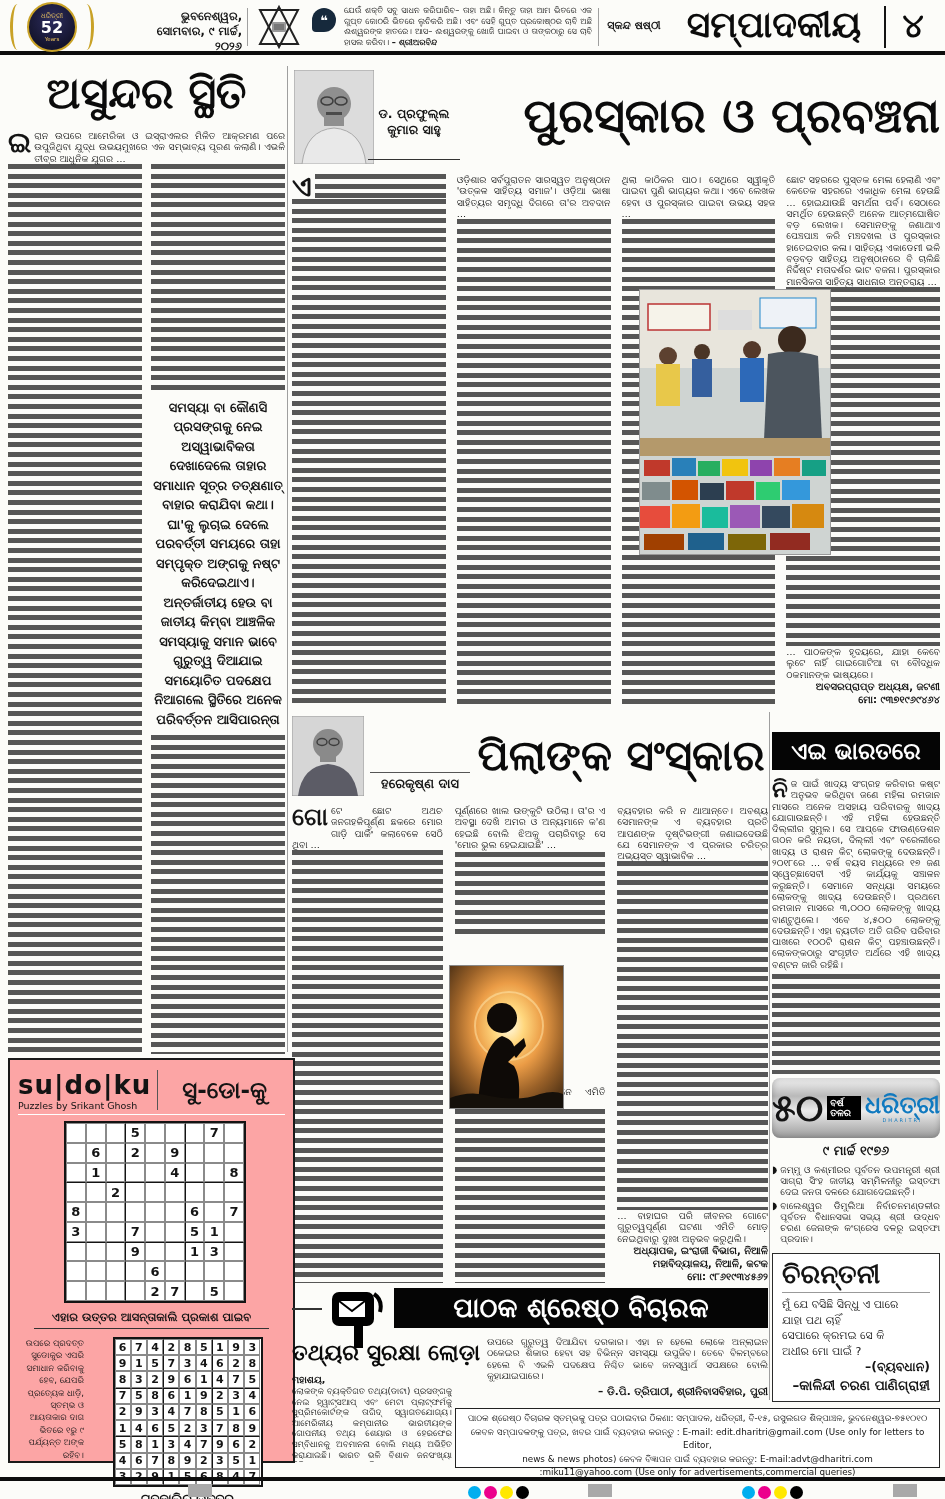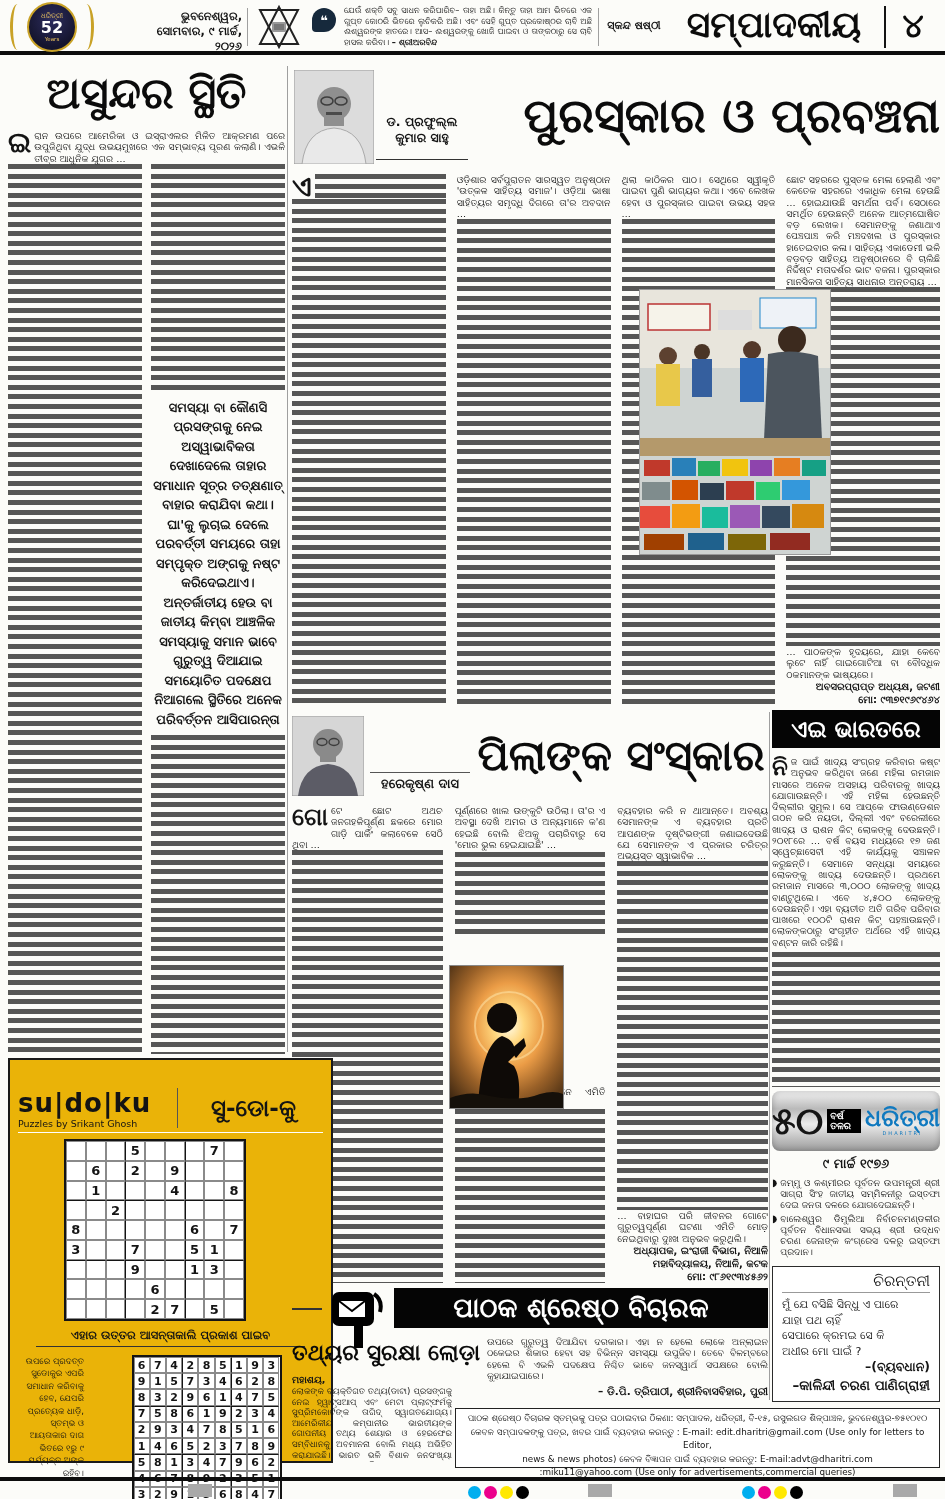--- a/index.html
+++ b/index.html
@@ -107,21 +107,21 @@
         <svg class="abs" style="left:2px;top:8px" width="80" height="94" viewBox="0 0 80 94">
           <rect width="80" height="94" fill="#dcdcdc"></rect>
           <rect width="80" height="94" fill="none" stroke="#999" stroke-width="1"></rect>
           <circle cx="40" cy="34" r="17" fill="#8f8f8f"></circle>
           <rect x="30" y="46" width="20" height="10" fill="#8f8f8f"></rect>
           <path d="M8,94 Q12,60 40,58 Q68,60 72,94 Z" fill="#e9e9e9" stroke="#aaa"></path>
           <ellipse cx="33" cy="31" rx="6" ry="4" fill="none" stroke="#3c3c3c" stroke-width="1.5"></ellipse>
           <ellipse cx="47" cy="31" rx="6" ry="4" fill="none" stroke="#3c3c3c" stroke-width="1.5"></ellipse>
           <rect x="32" y="42" width="16" height="3" fill="#4a4a4a"></rect>
         </svg>
-        <div class="abs" style="left:84px;bottom:10px;width:92px;font-size:12.5px;font-weight:800;text-align:center;border-bottom:1.5px solid #333;padding-bottom:13px">ଡ. ପ୍ରଫୁଲ୍ଲ କୁମାର ସାହୁ</div>
+        <div class="abs" style="left:76px;bottom:10px;width:92px;font-size:12.5px;font-weight:800;text-align:center;border-bottom:1.5px solid #333;padding-bottom:21px">ଡ. ପ୍ରଫୁଲ୍ଲ କୁମାର ସାହୁ</div>
       </div>
       <div class="hl" style="flex:1;font-size:47px;text-align:right;align-self:center">ପୁରସ୍କାର ଓ ପ୍ରବଞ୍ଚନା</div>
     </div>
     <div class="cols" style="gap:11px;height:532px;margin-top:4px">
       <div class="col">
         <div style="display:flex">
           <span class="dc">ଏ</span>
           <div class="greek" style="flex:1;height:25px"></div>
         </div>
         <div class="greek fill"></div>
@@ -241,21 +241,21 @@
       <rect width="113" height="142" fill="url(#sun)"></rect>
       <circle cx="59" cy="60" r="34" fill="none" stroke="#ffe9b0" stroke-width="2" opacity="0.5"></circle>
       <circle cx="52" cy="52" r="15" fill="#0e0a07"></circle>
       <path d="M28,142 C30,100 38,76 52,70 C64,74 66,82 64,90 L58,96 L64,100 C70,110 70,124 68,142 Z" fill="#0e0a07"></path>
       <path d="M60,84 L74,72 L76,80 L66,92 Z" fill="#0e0a07"></path>
       <path d="M0,132 Q20,124 40,130 Q70,136 90,128 Q104,124 113,128 L113,142 L0,142 Z" fill="#15100a"></path>
     </svg>
   </div>
 
   <div class="abs" style="left:772px;top:710px;width:168px;height:692px;display:flex;flex-direction:column">
-    <div class="blackbox" style="margin-top:0;height:38px;line-height:38px;font-size:23px">ଏଇ ଭାରତରେ</div>
+    <div class="blackbox" style="margin-top:22px;height:38px;line-height:38px;font-size:23px">ଏଇ ଭାରତରେ</div>
     <div class="jtxt" style="margin-top:8px">
       <span class="dc" style="font-size:23px;line-height:22px">ନି</span>
       <span>ଜ ପାଇଁ ଖାଦ୍ୟ ସଂଗ୍ରହ କରିବାର କଷ୍ଟ ଅନୁଭବ କରିଥିବା ଜଣେ ମହିଳା ରମଜାନ ମାସରେ ଅନେକ ଅସହାୟ ପରିବାରକୁ ଖାଦ୍ୟ ଯୋଗାଉଛନ୍ତି। ଏହି ମହିଳା ହେଉଛନ୍ତି ଦିଲ୍ଲୀର ସୁମୁଲ। ସେ ଆପ୍‌କେ ଫାଉଣ୍ଡେଶନ ଗଠନ କରି ନୟଡା, ଦିଲ୍ଲୀ ଏବଂ ବରେଲୀରେ ଖାଦ୍ୟ ଓ ରାଶନ କିଟ୍ ଲୋକଙ୍କୁ ଦେଉଛନ୍ତି। ୨୦୧୮ରେ … ବର୍ଷ ବୟସ ମଧ୍ୟରେ ୧୭ ଜଣ ସ୍ୱେଚ୍ଛାସେବୀ ଏହି କାର୍ଯ୍ୟକୁ ସଞ୍ଚାଳନ କରୁଛନ୍ତି। ସେମାନେ ସନ୍ଧ୍ୟା ସମୟରେ ଲୋକଙ୍କୁ ଖାଦ୍ୟ ଦେଉଛନ୍ତି। ପ୍ରଥମେ ରମଜାନ ମାସରେ ୩,୦୦୦ ଲୋକଙ୍କୁ ଖାଦ୍ୟ ବାଣ୍ଟୁଥିଲେ। ଏବେ ୪,୫୦୦ ଲୋକଙ୍କୁ ଦେଉଛନ୍ତି। ଏହା ବ୍ୟତୀତ ଅତି ଗରିବ ପରିବାର ପାଖରେ ୧୦୦ଟି ରାଶନ କିଟ୍ ପହଞ୍ଚାଉଛନ୍ତି। ଲୋକଙ୍କଠାରୁ ସଂଗୃହୀତ ଅର୍ଥରେ ଏହି ଖାଦ୍ୟ ବଣ୍ଟନ ଜାରି ରହିଛି।</span>
     </div>
     <div class="greek fill" style="margin:4px 0"></div>
     <div class="ribbon" style="height:60px">
       <span style="font-size:38px;font-weight:900;line-height:38px">୫୦</span>
       <span class="chip">ବର୍ଷ ତଳର</span>
       <span style="display:flex;flex-direction:column;align-items:center">
         <span style="font-size:24px;font-weight:800;color:#1079bf;line-height:24px">ଧରିତ୍ରୀ</span>
@@ -265,31 +265,31 @@
     <div style="text-align:center;font-size:13px;font-weight:800;margin:5px 0 3px">୯ ମାର୍ଚ୍ଚ ୧୯୭୬</div>
     <div style="display:flex;gap:3px;margin-top:2px">
       <span style="font-size:10px;line-height:11px">◗</span>
       <span class="jtxt" style="flex:1;font-size:9.2px;line-height:11px">ଜମ୍ମୁ ଓ କଶ୍ମୀରର ପୂର୍ବତନ ଉପମନ୍ତ୍ରୀ ଶ୍ରୀ ସାଗ୍ରା ସିଂହ ଜାତୀୟ ସମ୍ମିଳନୀରୁ ଇସ୍ତଫା ଦେଇ ଜନତା ଦଳରେ ଯୋଗଦେଇଛନ୍ତି।</span>
     </div>
     <div style="display:flex;gap:3px;margin-top:3px">
       <span style="font-size:10px;line-height:11px">◗</span>
       <span class="jtxt" style="flex:1;font-size:9.2px;line-height:11px">ବାଲେଶ୍ୱର ଡିମୁଲିଆ ନିର୍ବାଚନମଣ୍ଡଳୀର ପୂର୍ବତନ ବିଧାନସଭା ସଭ୍ୟ ଶ୍ରୀ ଉଦ୍ଧବ ଚରଣ ଜେନାଙ୍କ କଂଗ୍ରେସ ଦଳରୁ ଇସ୍ତଫା ପ୍ରଦାନ।</span>
     </div>
     <div style="margin-top:9px;border:1.5px solid #2b2b2b;padding:5px 9px 7px;background:#fff">
-      <div style="font-size:15px;font-weight:400;text-align:right;border-bottom:1px solid #999;padding-bottom:2px">ଚିରନ୍ତନୀ</div>
+      <div style="font-size:26px;font-weight:700;text-align:left;border-bottom:1px solid #999;padding-bottom:2px">ଚିରନ୍ତନୀ</div>
       <div style="font-size:11px;line-height:15.5px;margin-top:4px">ମୁଁ ଯେ ବସିଛି ସିନ୍ଧୁ ଏ ପାରେ</div>
       <div style="font-size:11px;line-height:15.5px">ଯାହା ପଥ ଚାହିଁ</div>
       <div style="font-size:11px;line-height:15.5px">ସେପାରେ କ୍ରମଇ ସେ କି</div>
       <div style="font-size:11px;line-height:15.5px">ଅଧୀର ମୋ ପାଇଁ ?</div>
       <div style="font-size:12.5px;font-weight:700;text-align:right">–(ବ୍ୟବଧାନ)</div>
       <div style="font-size:13.5px;font-weight:800;text-align:right;margin-top:2px">–କାଳିନ୍ଦୀ ଚରଣ ପାଣିଗ୍ରାହୀ</div>
     </div>
   </div>
 
-  <div class="abs" style="left:8px;top:1058px;width:325px;height:405px;border:2px solid #1a1a1a;background:#eab308;box-sizing:border-box;padding:24px 8px">
+  <div class="abs" style="left:8px;top:1058px;width:287px;height:405px;border:2px solid #1a1a1a;background:#fca5a5;box-sizing:border-box;padding:6px 8px">
     <div style="display:flex;align-items:center;height:48px;border-bottom:1px solid #fff">
       <div style="flex:1.1">
         <div style="font-size:26px;font-weight:800;letter-spacing:1px">su|do|ku</div>
         <div style="font-size:9.5px">Puzzles by Srikant Ghosh</div>
       </div>
       <div style="width:1px;height:40px;background:#555;margin:0 6px"></div>
       <div style="flex:1;font-size:23px;font-weight:800;text-align:center">ସୁ-ଡୋ-କୁ</div>
     </div>
     <div class="sgrid" id="sudoku-puzzle">
         <div class="scell"></div>

